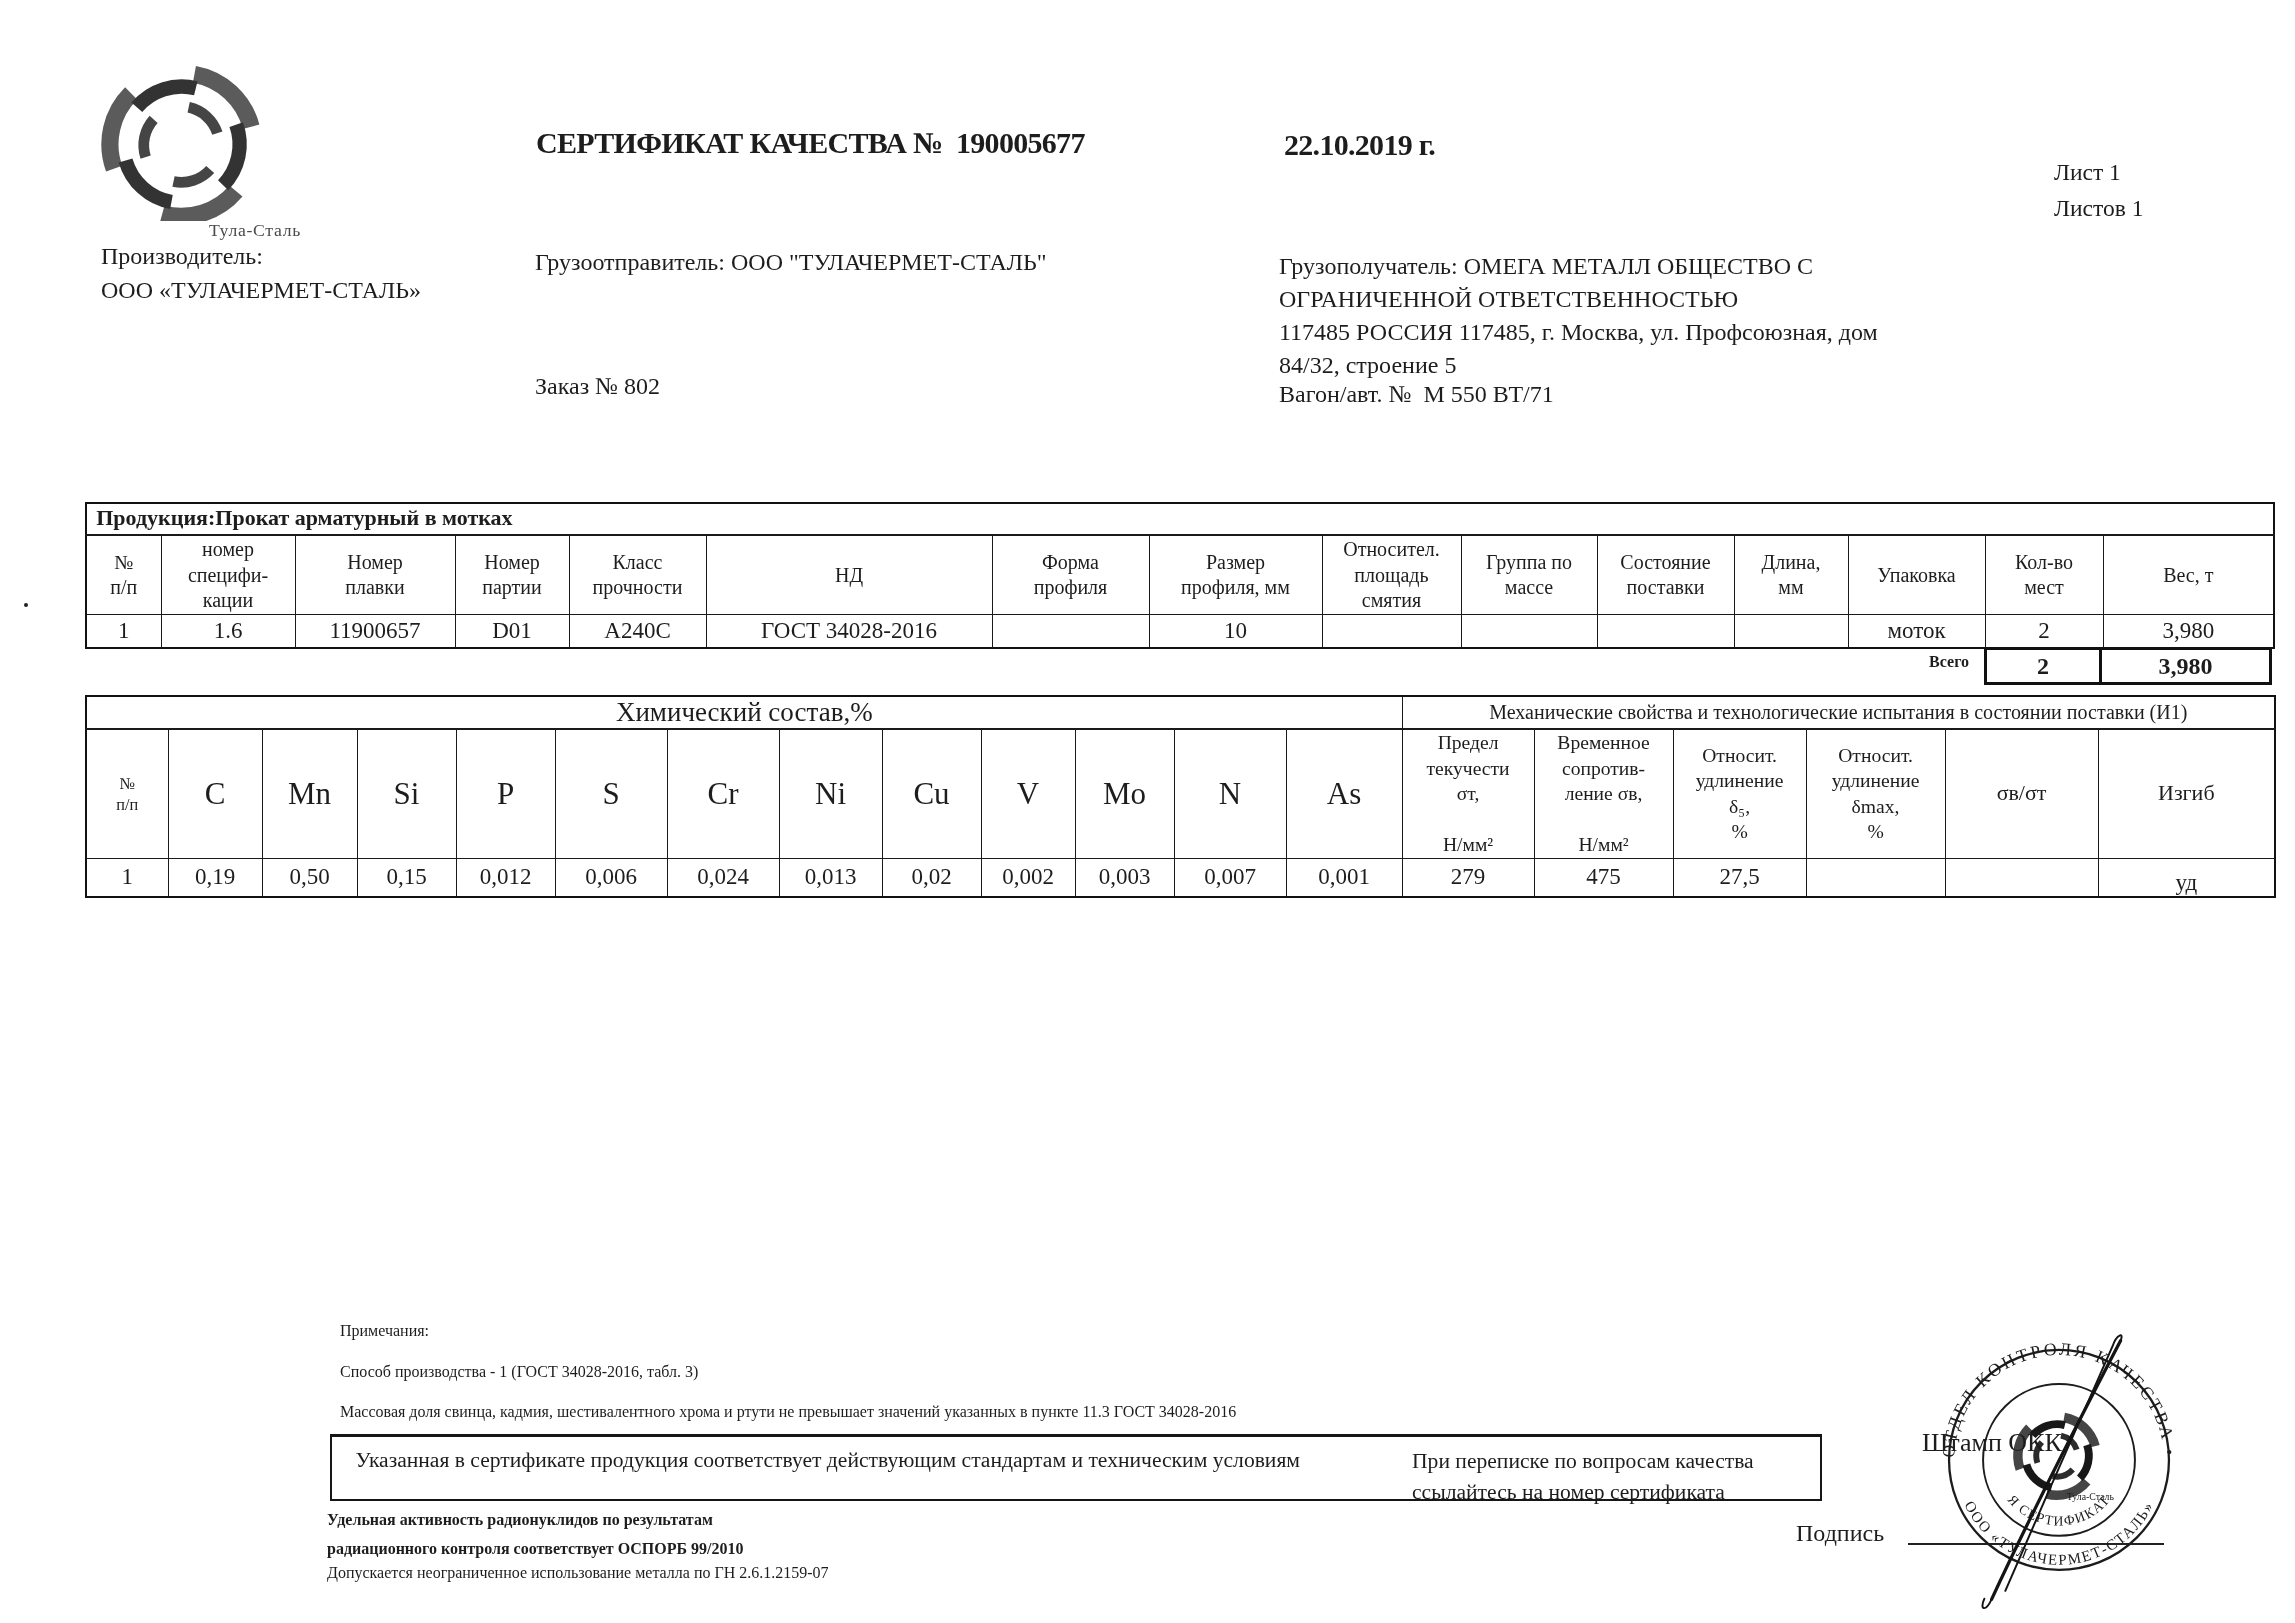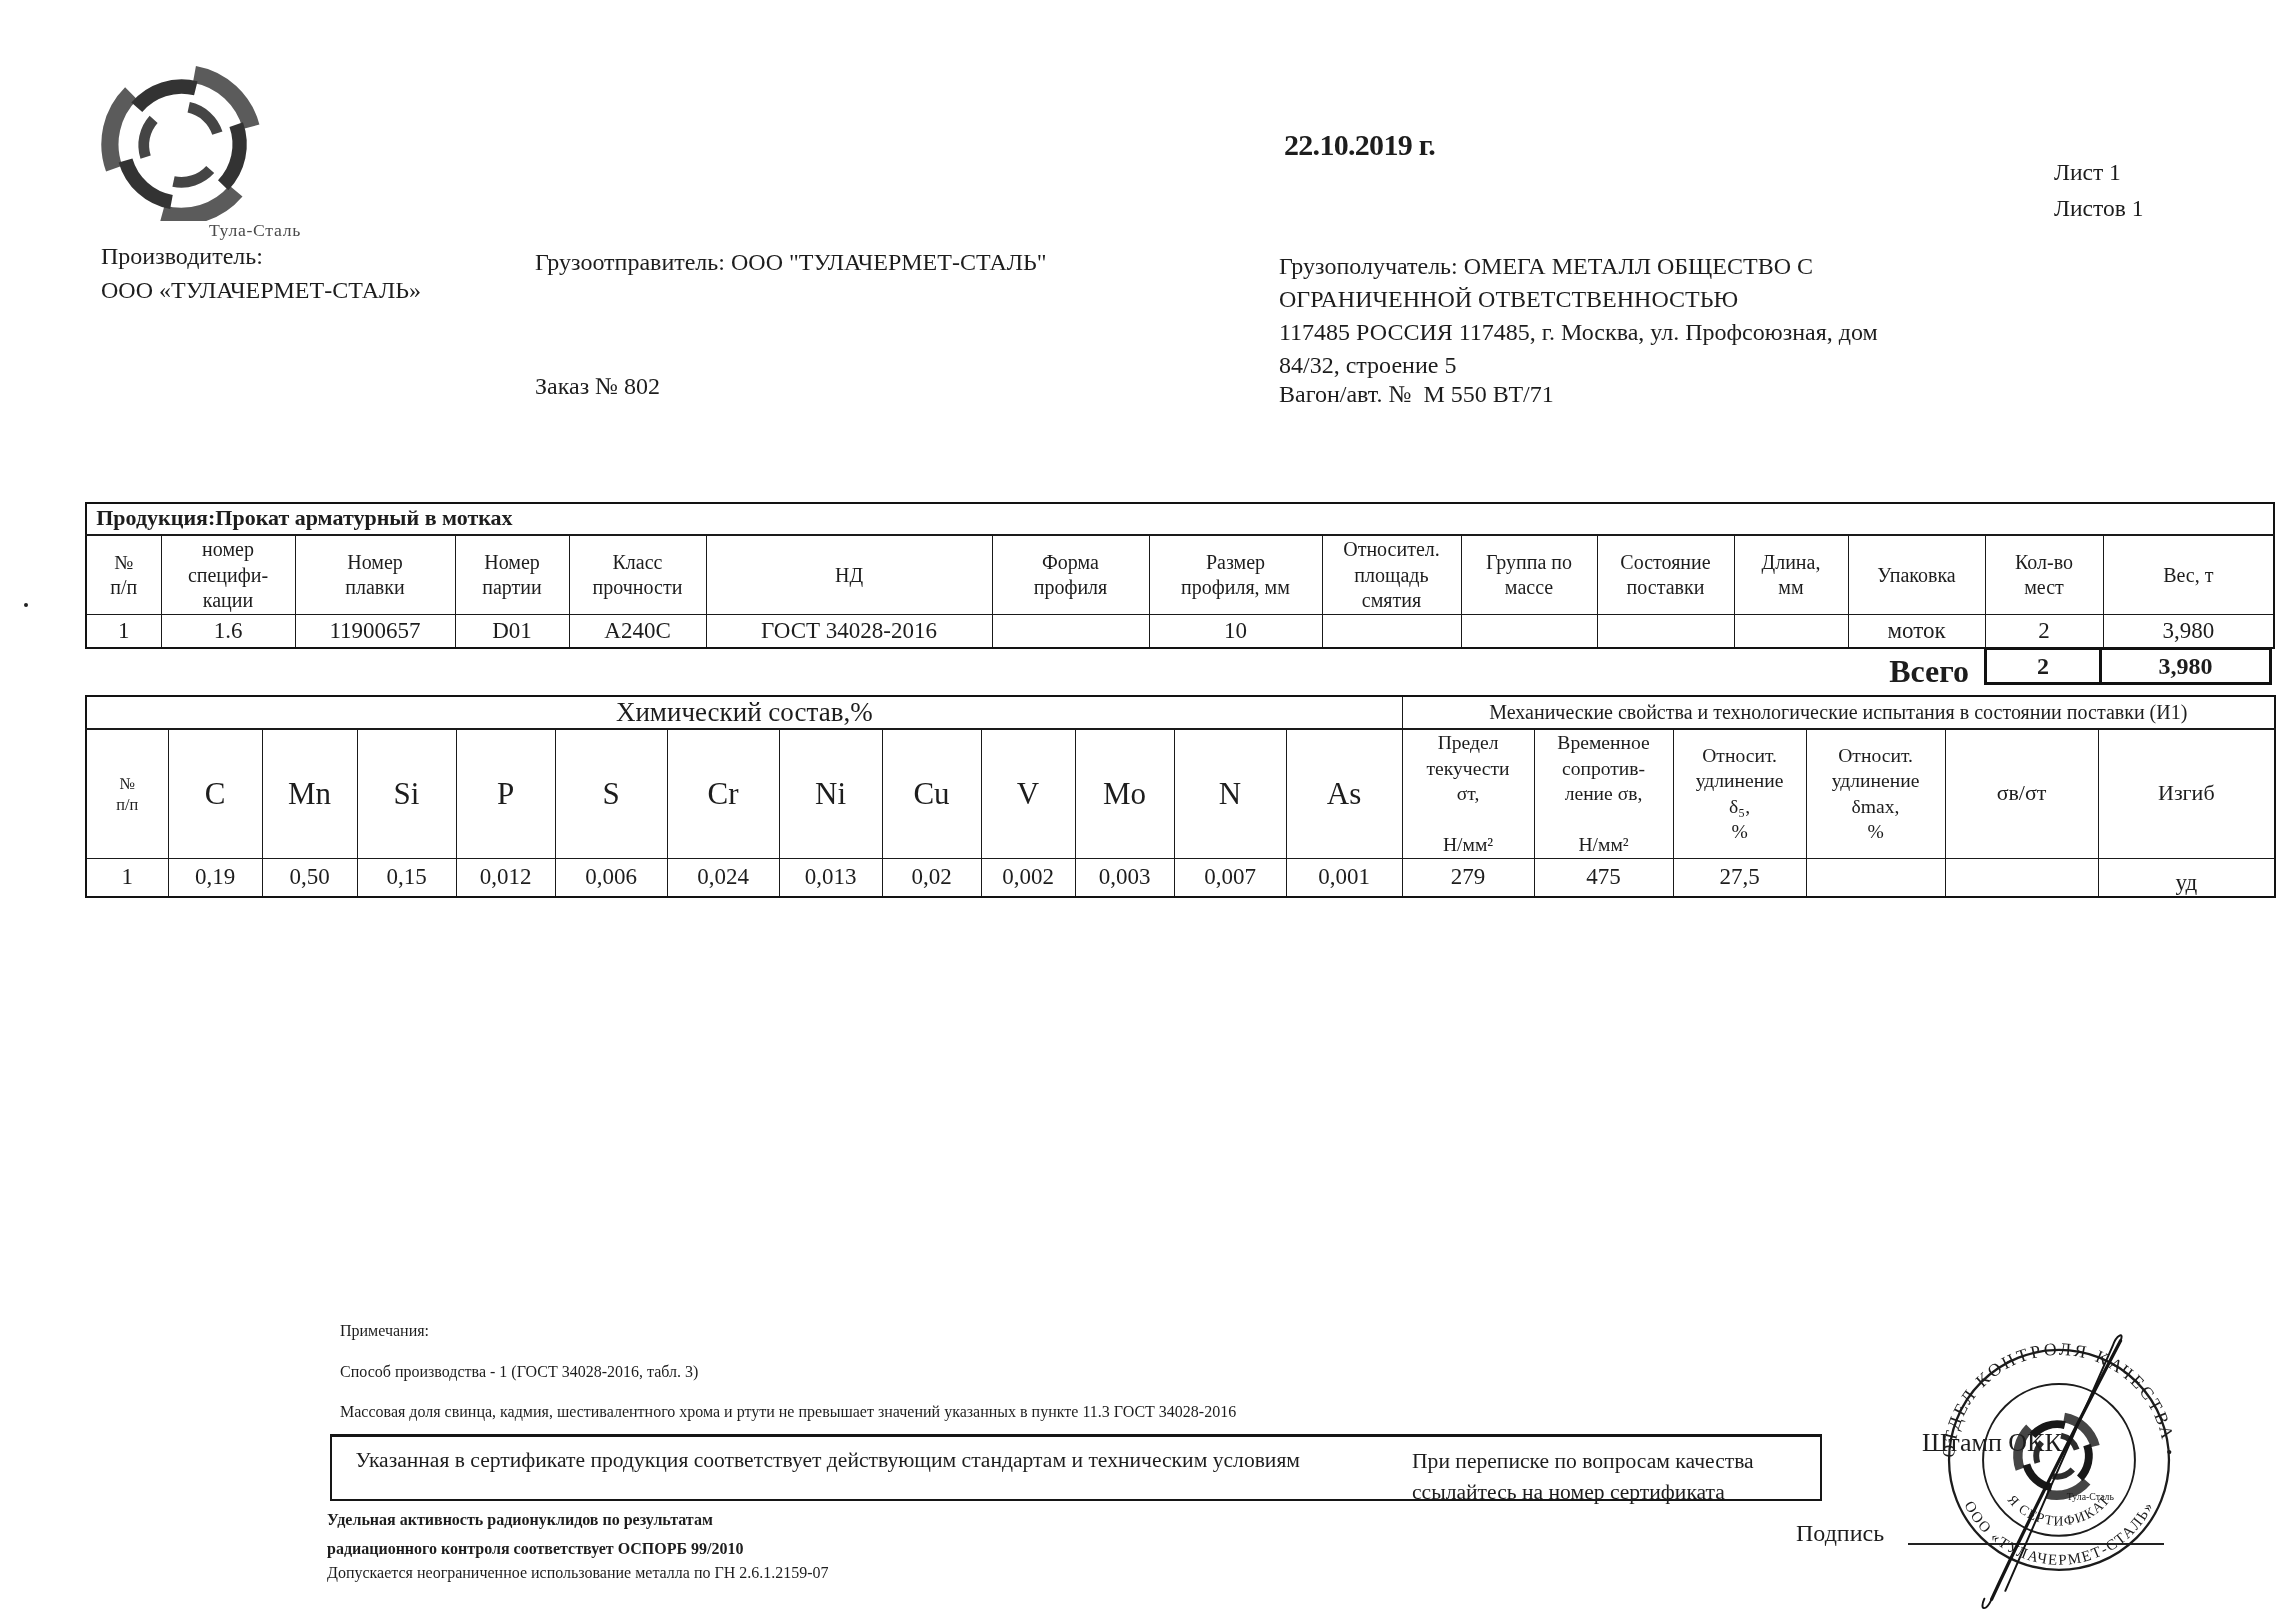--- a/index.html
+++ b/index.html
@@ -32,21 +32,21 @@
   .t1 tr.data td { font-size: 23px; }
   .t2 td.bandc { font-size: 27px; }
   .t2 td.bandm { font-size: 20px; }
   .t2 tr.head td { font-size: 19.6px; line-height: 1.3; white-space: pre-line; }
   .t2 tr.head td.hsm { font-size: 16.3px; }
   .t2 tr.head td.hel { font-size: 31px; }
   .t2 tr.head td.hbig { font-size: 22px; }
   .t2 tr.data td { font-size: 23px; }
   .t2 tr.data td.low { vertical-align: bottom; padding-top: 11.8px; margin-top: 46px; }
 
-  .total-label { font-weight: bold; font-size: 32px; text-align: right; }
+  .total-label { font-weight: bold; font-size: 16px; text-align: right; }
   .total-box {
     position: absolute; border: 3.3px solid #111;
     display: flex; align-items: center; justify-content: center;
     font-weight: bold; font-size: 24px;
   }
 
   .notes { font-size: 16px; }
   .cert-box {
     position: absolute; left: 330px; top: 1434px; width: 1492px; height: 67px;
     border: 2px solid #161616; border-top-width: 3.3px;
@@ -88,20 +88,21 @@
   </svg>
 
   <svg class="abs" style="left:99px; top:64px;" width="165" height="157" viewBox="-115 -112 230 218">
     <use href="#swirl" opacity="0.88"></use>
   </svg>
   <div class="abs logo-caption" style="left:209px; top:220px;">Тула-Сталь</div>
 
   <div class="abs h37" style="left:101px; top:243px;">Производитель:</div>
   <div class="abs h37" style="left:101px; top:277px;">ООО «ТУЛАЧЕРМЕТ-СТАЛЬ»</div>
 
+  <div class="abs title" style="left:536px; top:126px;">СЕРТИФИКАТ КАЧЕСТВА №  190005677</div>
   <div class="abs title" style="left:1284px; top:128px;">22.10.2019 г.</div>
 
   <div class="abs h36" style="left:2054px; top:159px;">Лист 1</div>
   <div class="abs h36" style="left:2054px; top:195px;">Листов 1</div>
 
   <div class="abs h37 pre" style="left:535px; top:249px;">Грузоотправитель: ООО "ТУЛАЧЕРМЕТ-СТАЛЬ"</div>
   <div class="abs h37 pre" style="left:535px; top:373px;">Заказ № 802</div>
 
   <div class="abs h37 prl lh50" style="left:1279px; top:250px; width:876px;">Грузополучатель: ОМЕГА МЕТАЛЛ ОБЩЕСТВО С
 ОГРАНИЧЕННОЙ ОТВЕТСТВЕННОСТЬЮ

